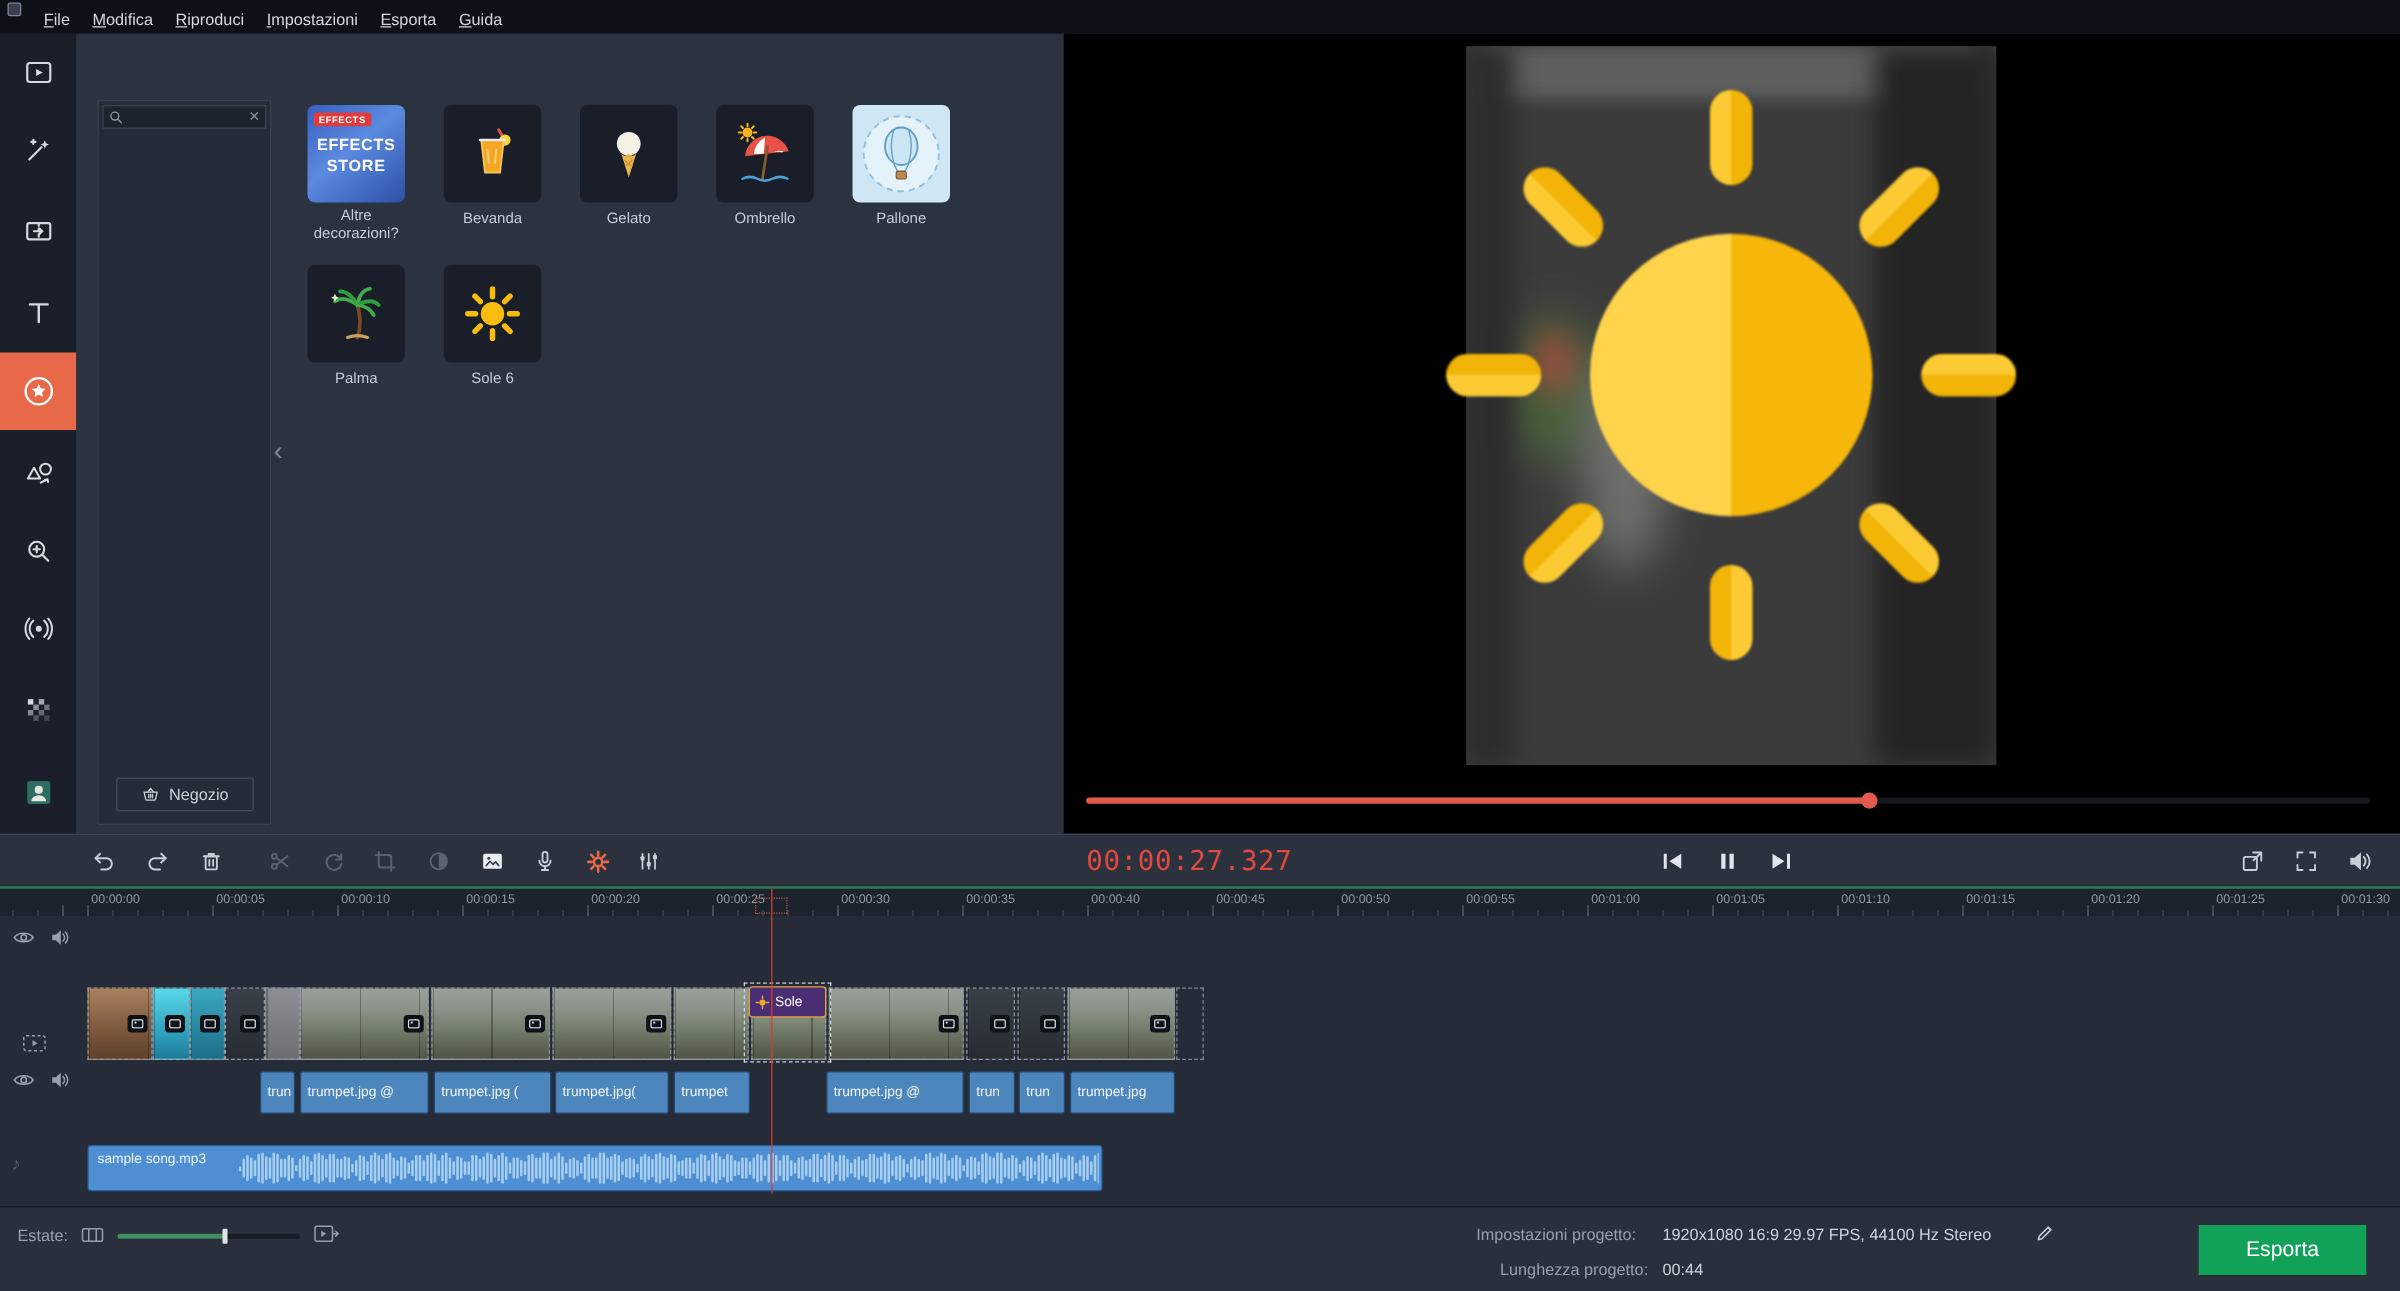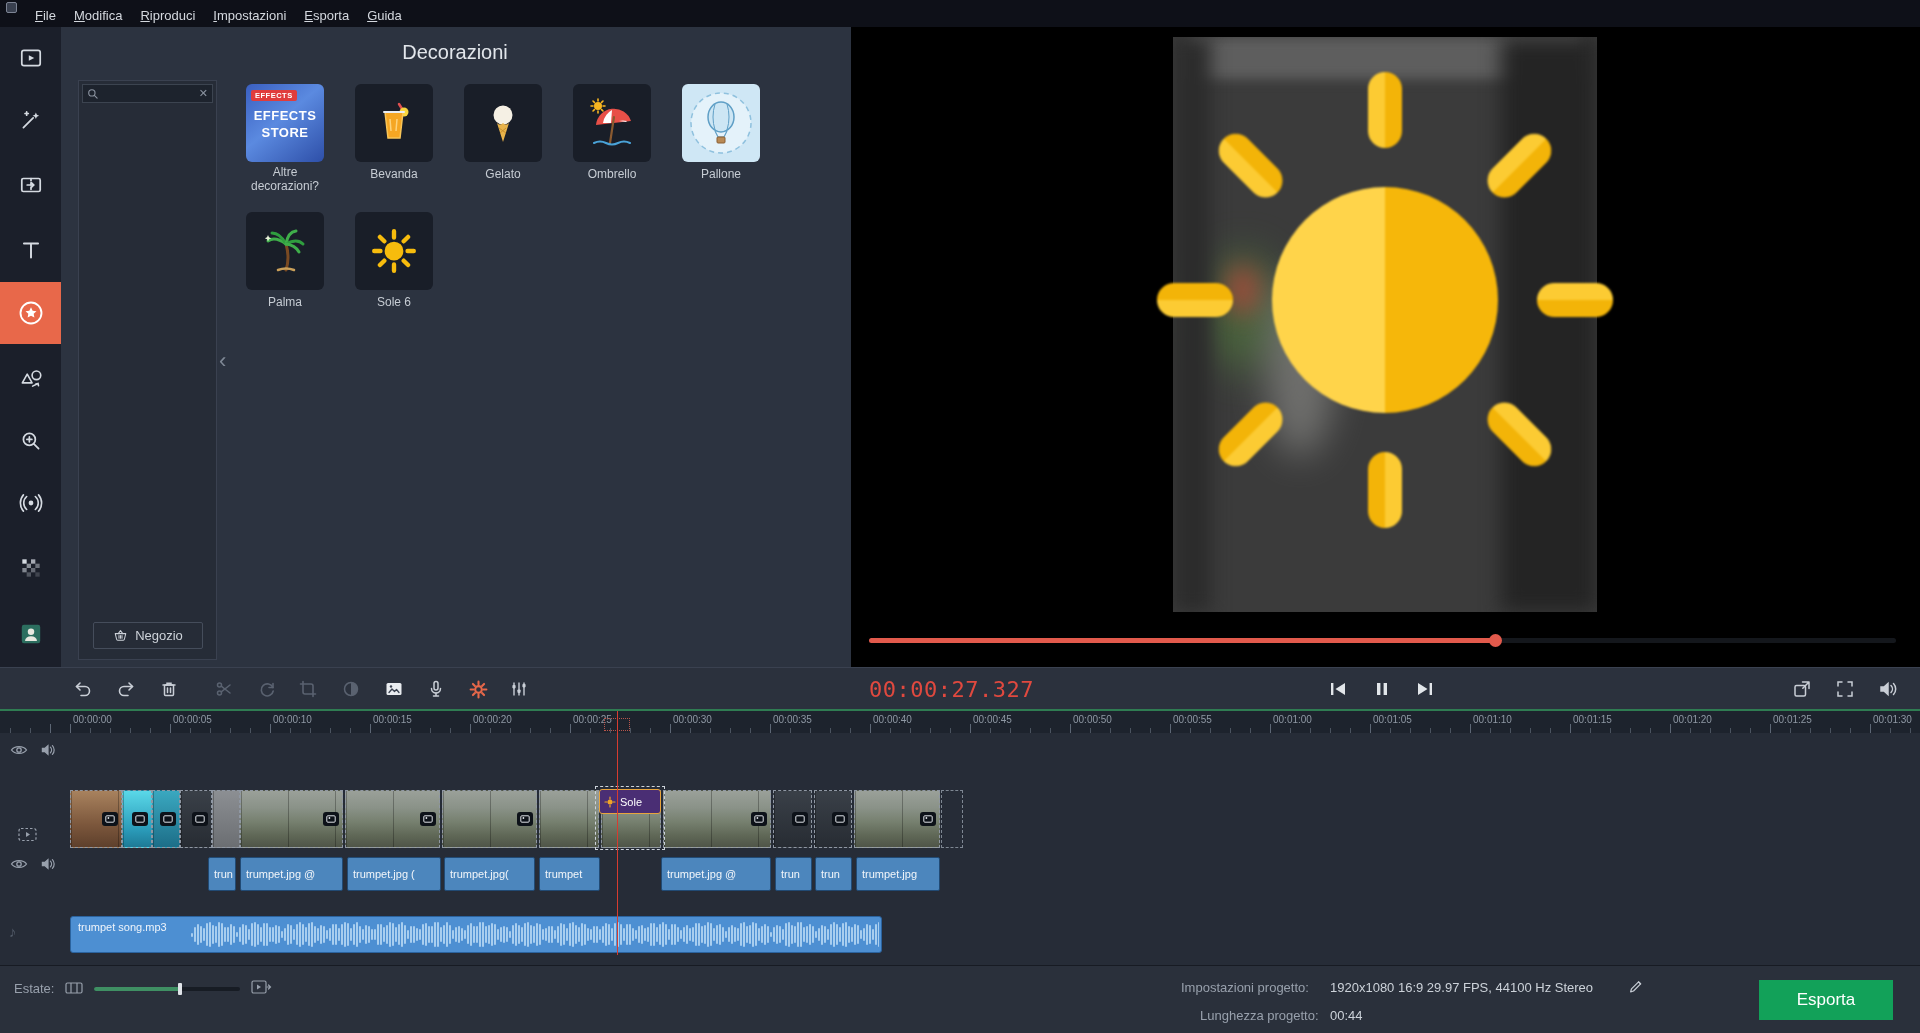--- a/index.html
+++ b/index.html
@@ -215,21 +215,20 @@
   <div class="mod-cell" style="top:576px">
     <svg width="26" height="26" viewBox="0 0 24 24">
         <rect x="3.5" y="3.5" width="17" height="17" rx="2" fill="#2c6e5f"></rect>
         <circle cx="12" cy="10" r="3" fill="#e8e8e0"></circle>
         <path d="M6.5 18.5 a5.5 4.5 0 0 1 11 0 z" fill="#e8e8e0"></path>
       </svg>
   </div>
 </div>
 
 <div id="panel">
-  <div class="panel-title">Decorazioni</div>
 
   <div class="side-box">
     <div class="search-box">
       <svg width="12" height="12" viewBox="0 0 16 16" fill="none" stroke="#8b93a0" stroke-width="1.5" stroke-linecap="round">
           <circle cx="6.5" cy="6.5" r="4.2"></circle>
           <path d="M9.8 9.8 L13.5 13.5"></path>
         </svg>
       <input type="text" value="" style="">
       <span class="search-clear">✕</span>
     </div>
@@ -607,21 +606,21 @@
   <div class="tclip" style="left:240px; width:103px">trumpet.jpg @</div>
   <div class="tclip" style="left:347px; width:94px">trumpet.jpg (</div>
   <div class="tclip" style="left:444px; width:91px">trumpet.jpg(</div>
   <div class="tclip" style="left:539px; width:61px">trumpet</div>
   <div class="tclip" style="left:661px; width:110px">trumpet.jpg @</div>
   <div class="tclip" style="left:775px; width:37px">trun</div>
   <div class="tclip" style="left:815px; width:37px">trun</div>
   <div class="tclip" style="left:856px; width:84px">trumpet.jpg</div>
 
   <div class="audio-clip">
-    <span class="audio-label">trumpet song.mp3</span>
+    <span class="audio-label">sample song.mp3</span>
     <div class="audio-wave">
         <i style="height: 4px;"></i>
         <i style="height: 15.5837px;"></i>
         <i style="height: 20.7519px;"></i>
         <i style="height: 17.211px;"></i>
         <i style="height: 12.9188px;"></i>
         <i style="height: 22.8221px;"></i>
         <i style="height: 25.1245px;"></i>
         <i style="height: 18.7769px;"></i>
         <i style="height: 17.3503px;"></i>

